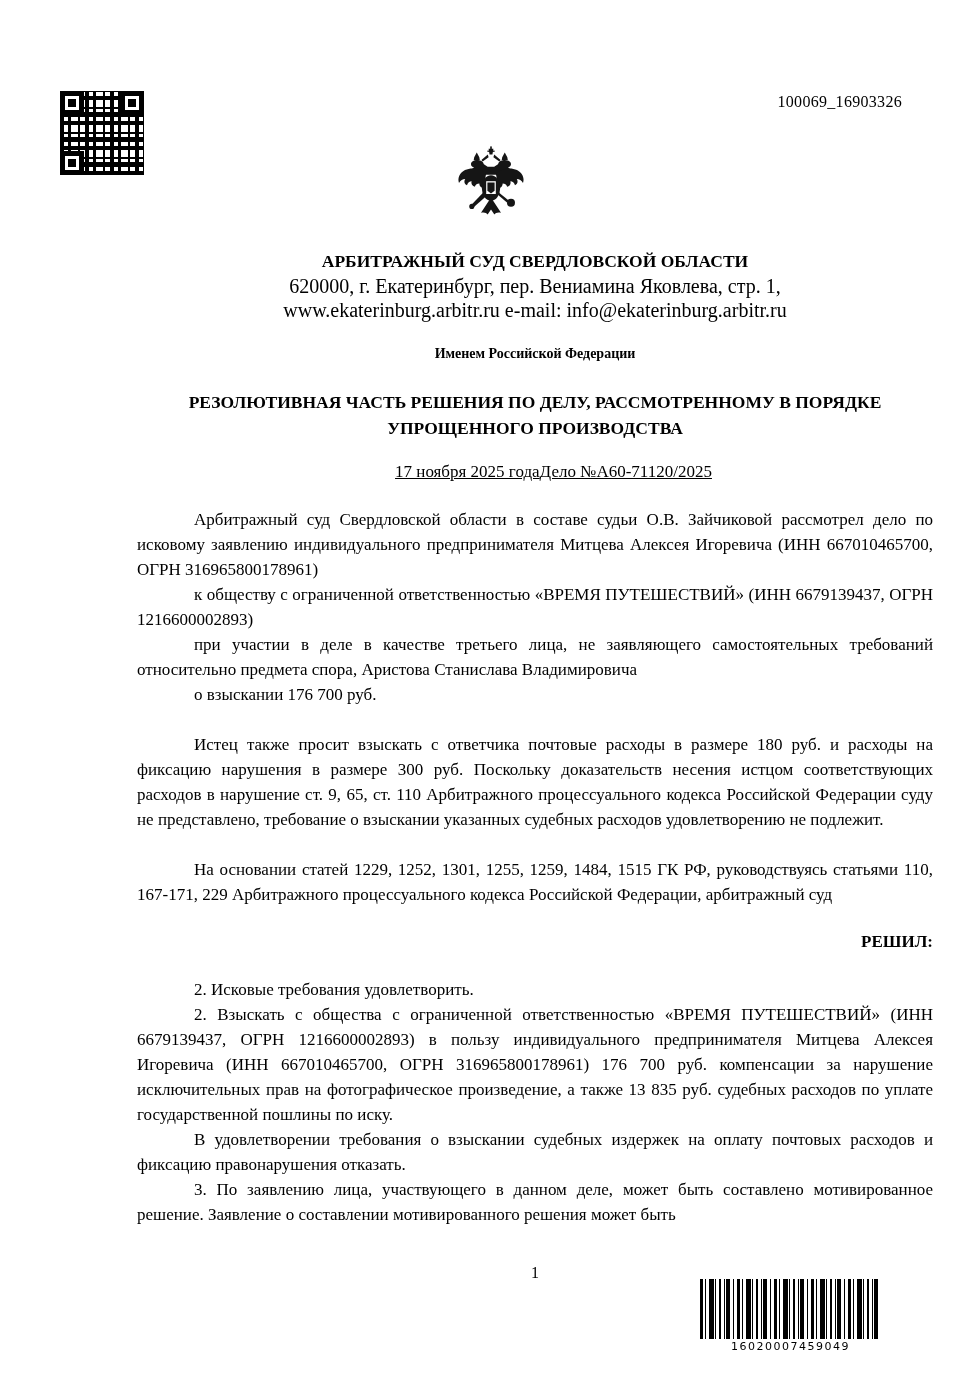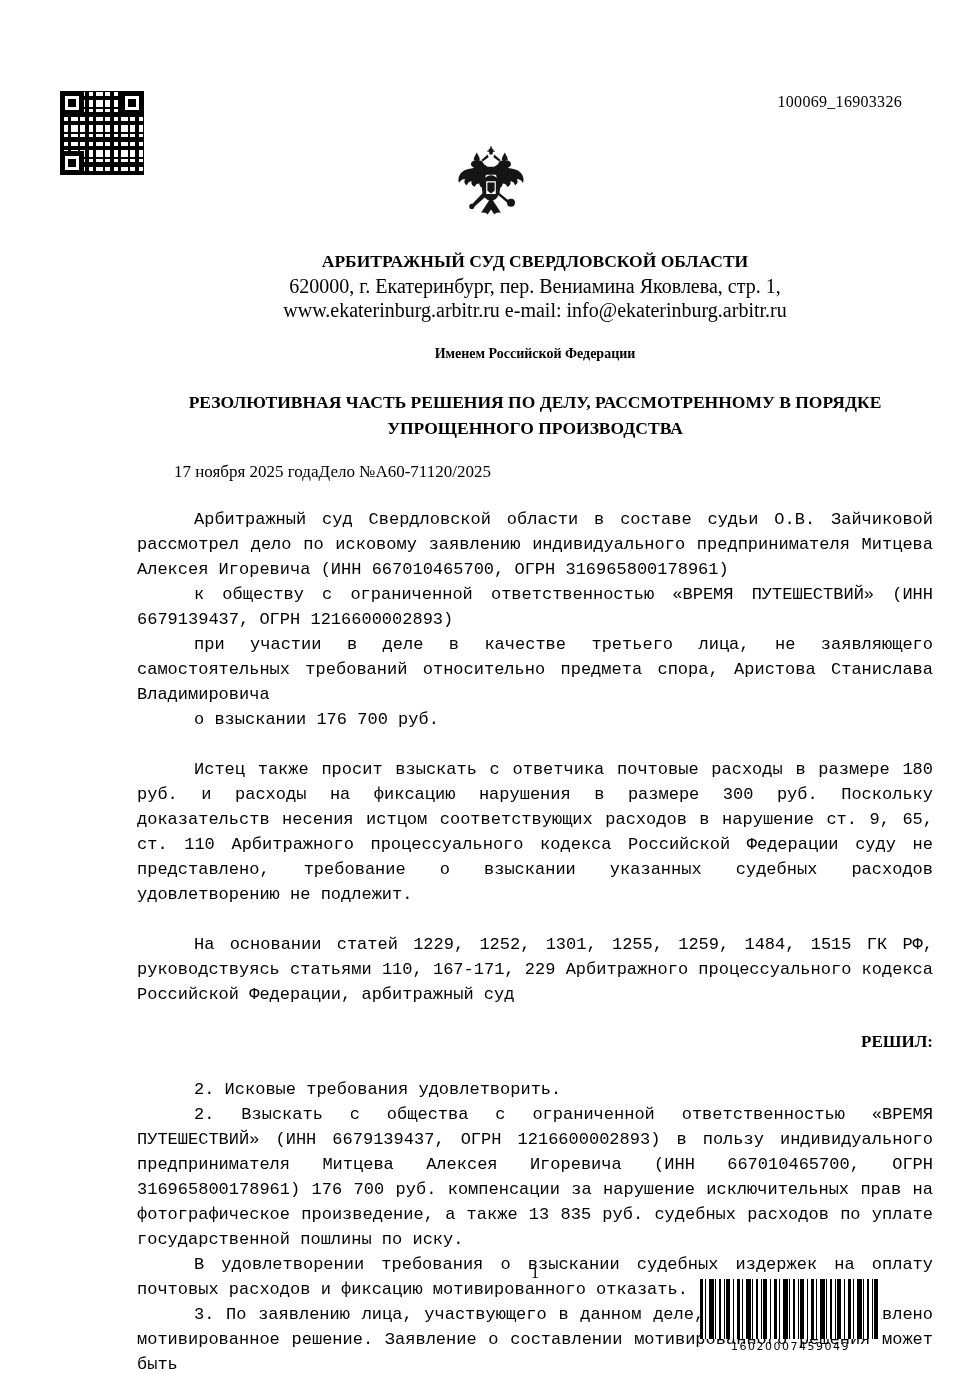--- a/index.html
+++ b/index.html
@@ -37,27 +37,27 @@
   .court-header{text-align:center;padding-top:214px;}
   .court-name{font-weight:bold;font-size:17.5px;line-height:23px;}
   .court-line{font-size:20px;line-height:22px;margin-top:2px;}
   .in-name{font-weight:bold;font-size:14px;text-align:center;margin-top:25px;}
   .doc-title{
     font-weight:bold;font-size:17.5px;line-height:26px;
     text-align:center;max-width:745px;margin:27px auto 0;
   }
   .meta{margin-top:19px;font-size:17px;line-height:23px;}
   .meta-city{padding-left:37px;}
-  .meta-row{display:flex;justify-content:flex-start;}
+  .meta-row{display:flex;justify-content:center;text-decoration:underline;}
   .meta-row .d{padding-left:37px;}
   
   .body{margin-top:24px;}
   .body p, .res p{
     margin:0;font-size:17px;line-height:25px;
-    text-align:justify;text-indent:57px;font-family:Liberation Mono, monospace;
+    text-align:justify;text-indent:57px;
   }
   .gap{margin-top:25px !important;}
   .res-heading{
     font-weight:bold;font-size:17px;text-align:right;
     margin:25px 0 25px 0;
   }
   
   .page-num{
     position:absolute;left:137px;width:796px;top:1228px;
     text-align:center;font-size:16px;
@@ -149,21 +149,21 @@
       <p>о взыскании 176 700 руб.</p>
       <p class="gap">Истец также просит взыскать с ответчика почтовые расходы в размере 180 руб. и расходы на фиксацию нарушения в размере 300 руб. Поскольку доказательств несения истцом соответствующих расходов в нарушение ст. 9, 65, ст. 110 Арбитражного процессуального кодекса Российской Федерации суду не представлено, требование о взыскании указанных судебных расходов удовлетворению не подлежит.</p>
       <p class="gap">На основании статей 1229, 1252, 1301, 1255, 1259, 1484, 1515 ГК РФ, руководствуясь статьями 110, 167-171, 229 Арбитражного процессуального кодекса Российской Федерации, арбитражный суд</p>
     </div>
 
     <div class="res-heading">РЕШИЛ:</div>
 
     <div class="res">
       <p>2. Исковые требования удовлетворить.</p>
       <p>2. Взыскать с общества с ограниченной ответственностью «ВРЕМЯ ПУТЕШЕСТВИЙ» (ИНН 6679139437, ОГРН 1216600002893) в пользу индивидуального предпринимателя Митцева Алексея Игоревича (ИНН 667010465700, ОГРН 316965800178961) 176 700 руб. компенсации за нарушение исключительных прав на фотографическое произведение, а также 13 835 руб. судебных расходов по уплате государственной пошлины по иску.</p>
-      <p>В удовлетворении требования о взыскании судебных издержек на оплату почтовых расходов и фиксацию мотивированного отказать.</p>
+      <p>В удовлетворении требования о взыскании судебных издержек на оплату почтовых расходов и фиксацию правонарушения отказать.</p>
       <p>3. По заявлению лица, участвующего в данном деле, может быть составлено мотивированное решение. Заявление о составлении мотивированного решения может быть</p>
     </div>
 
   </div>
 
   <div class="page-num">1</div>
 
   <div class="barcode-wrap">
     <div class="barcode"></div>
     <div class="barcode-num">16020007459049</div>

